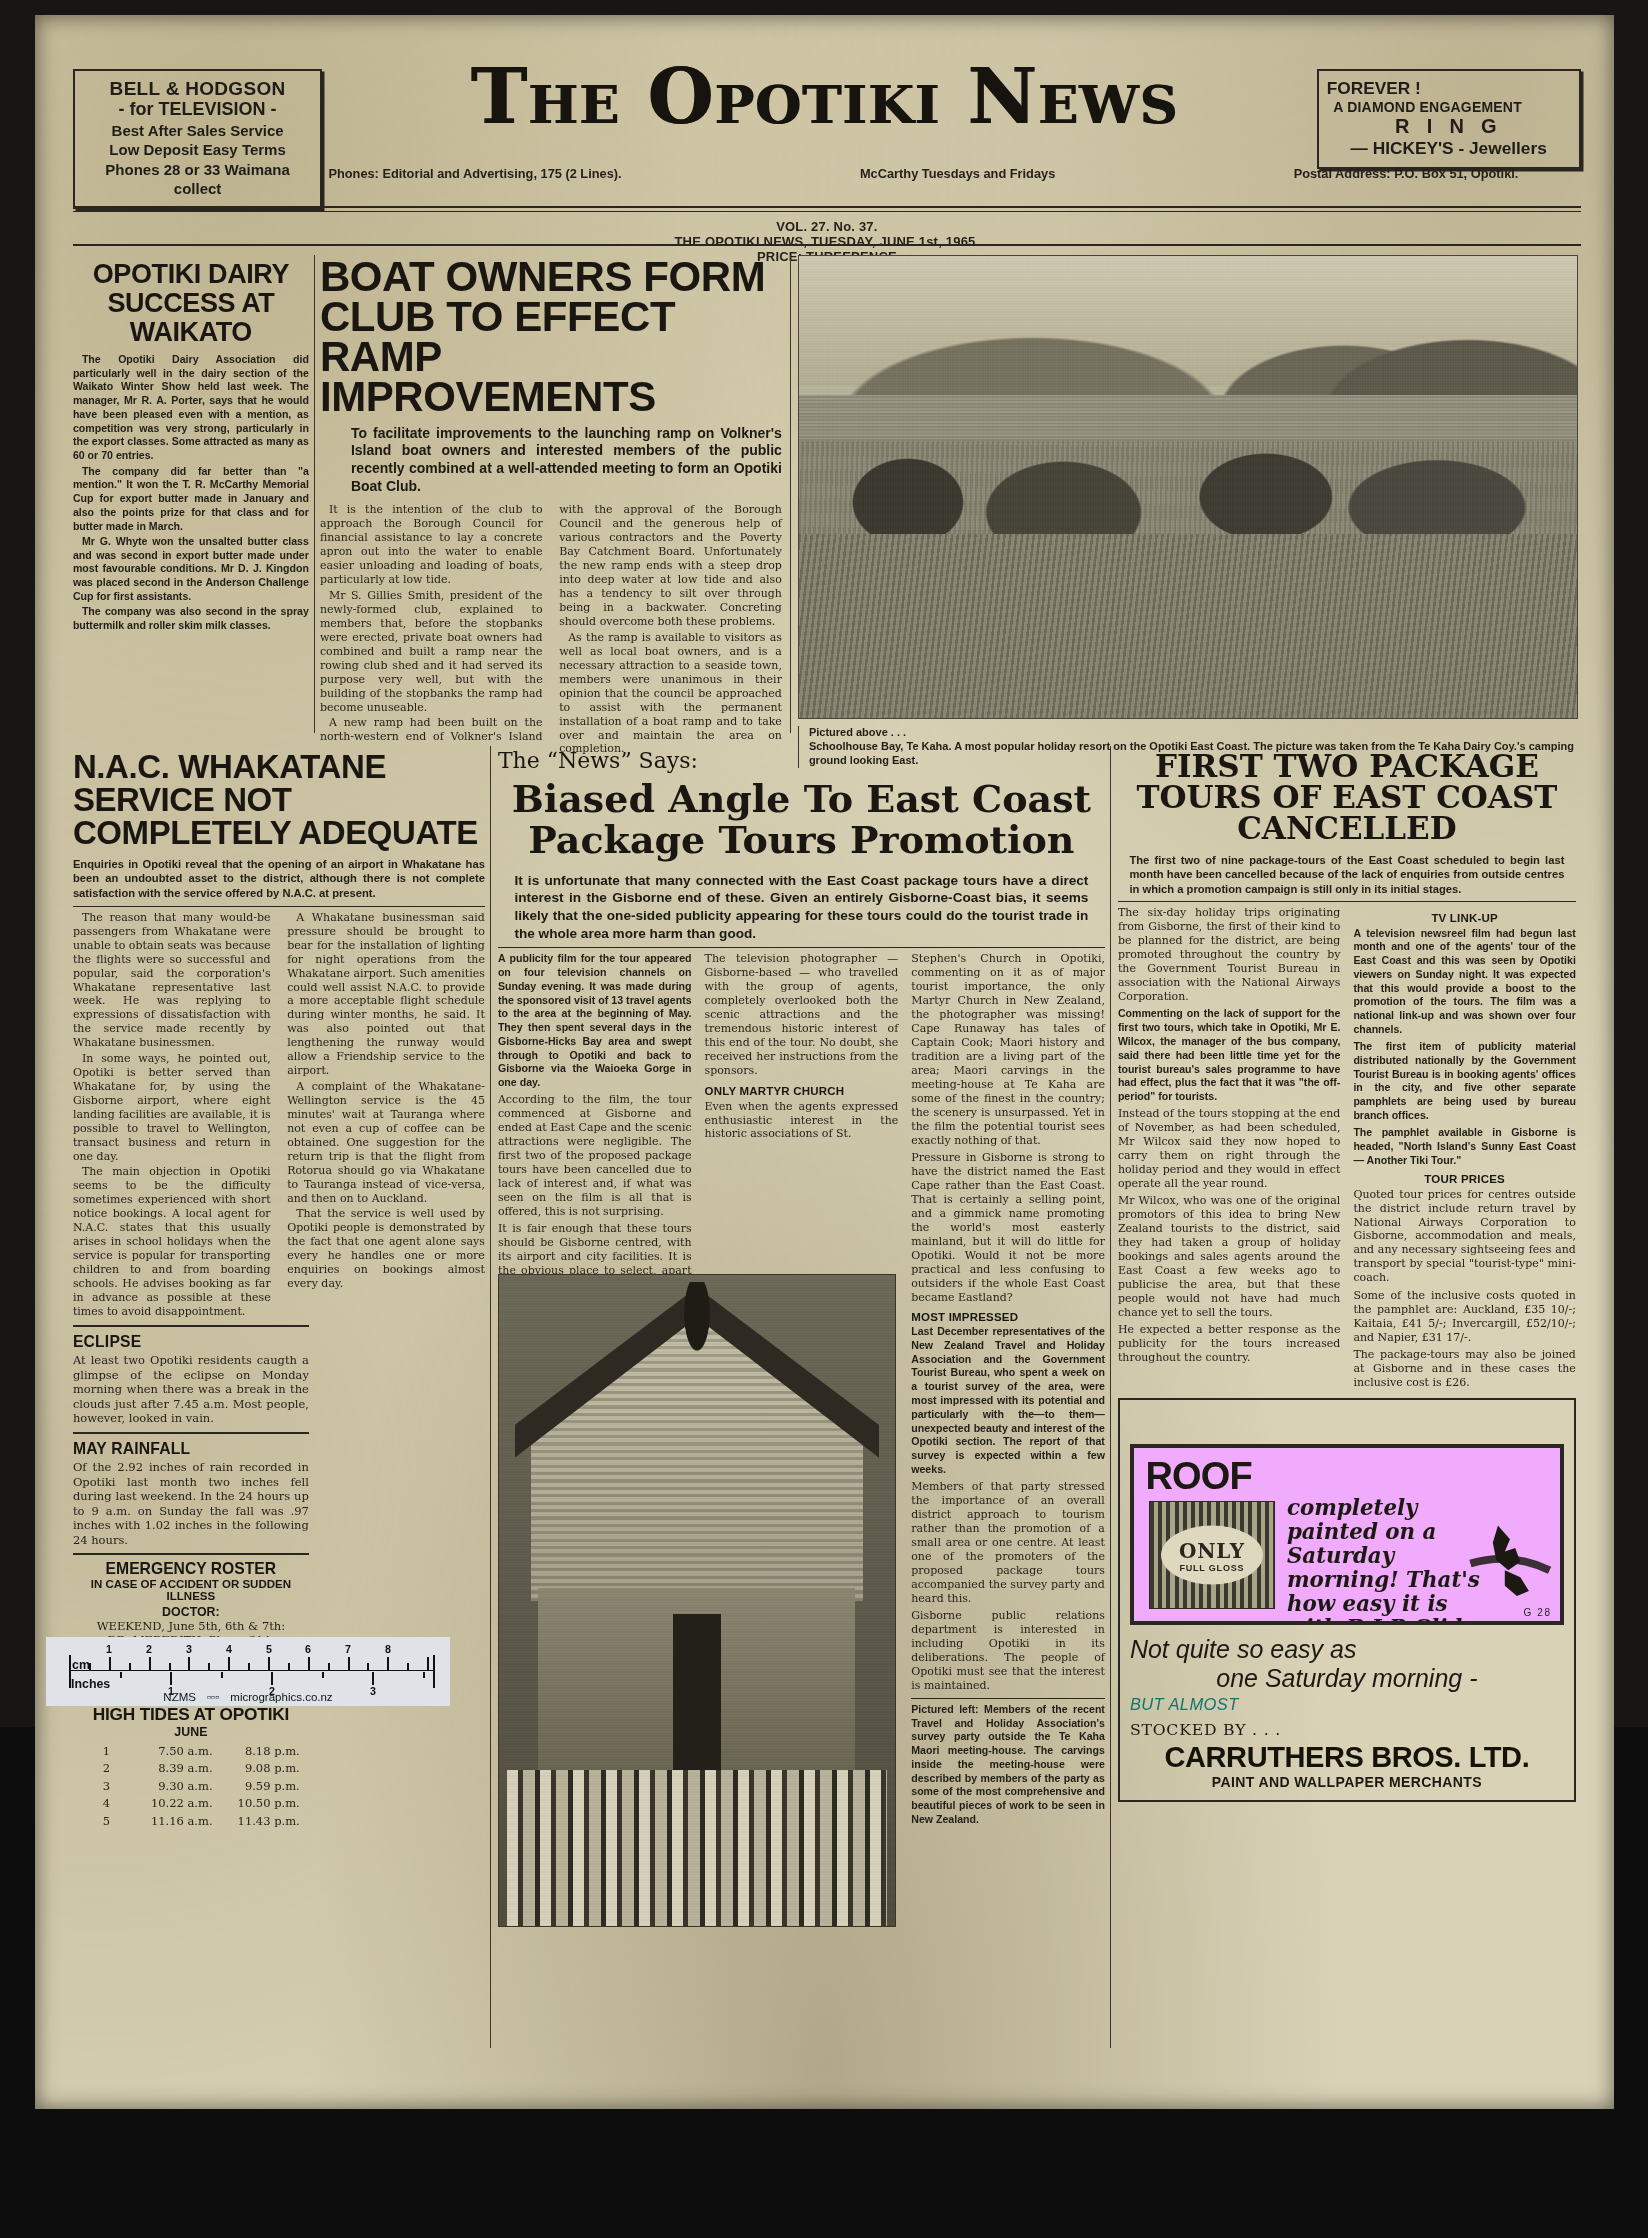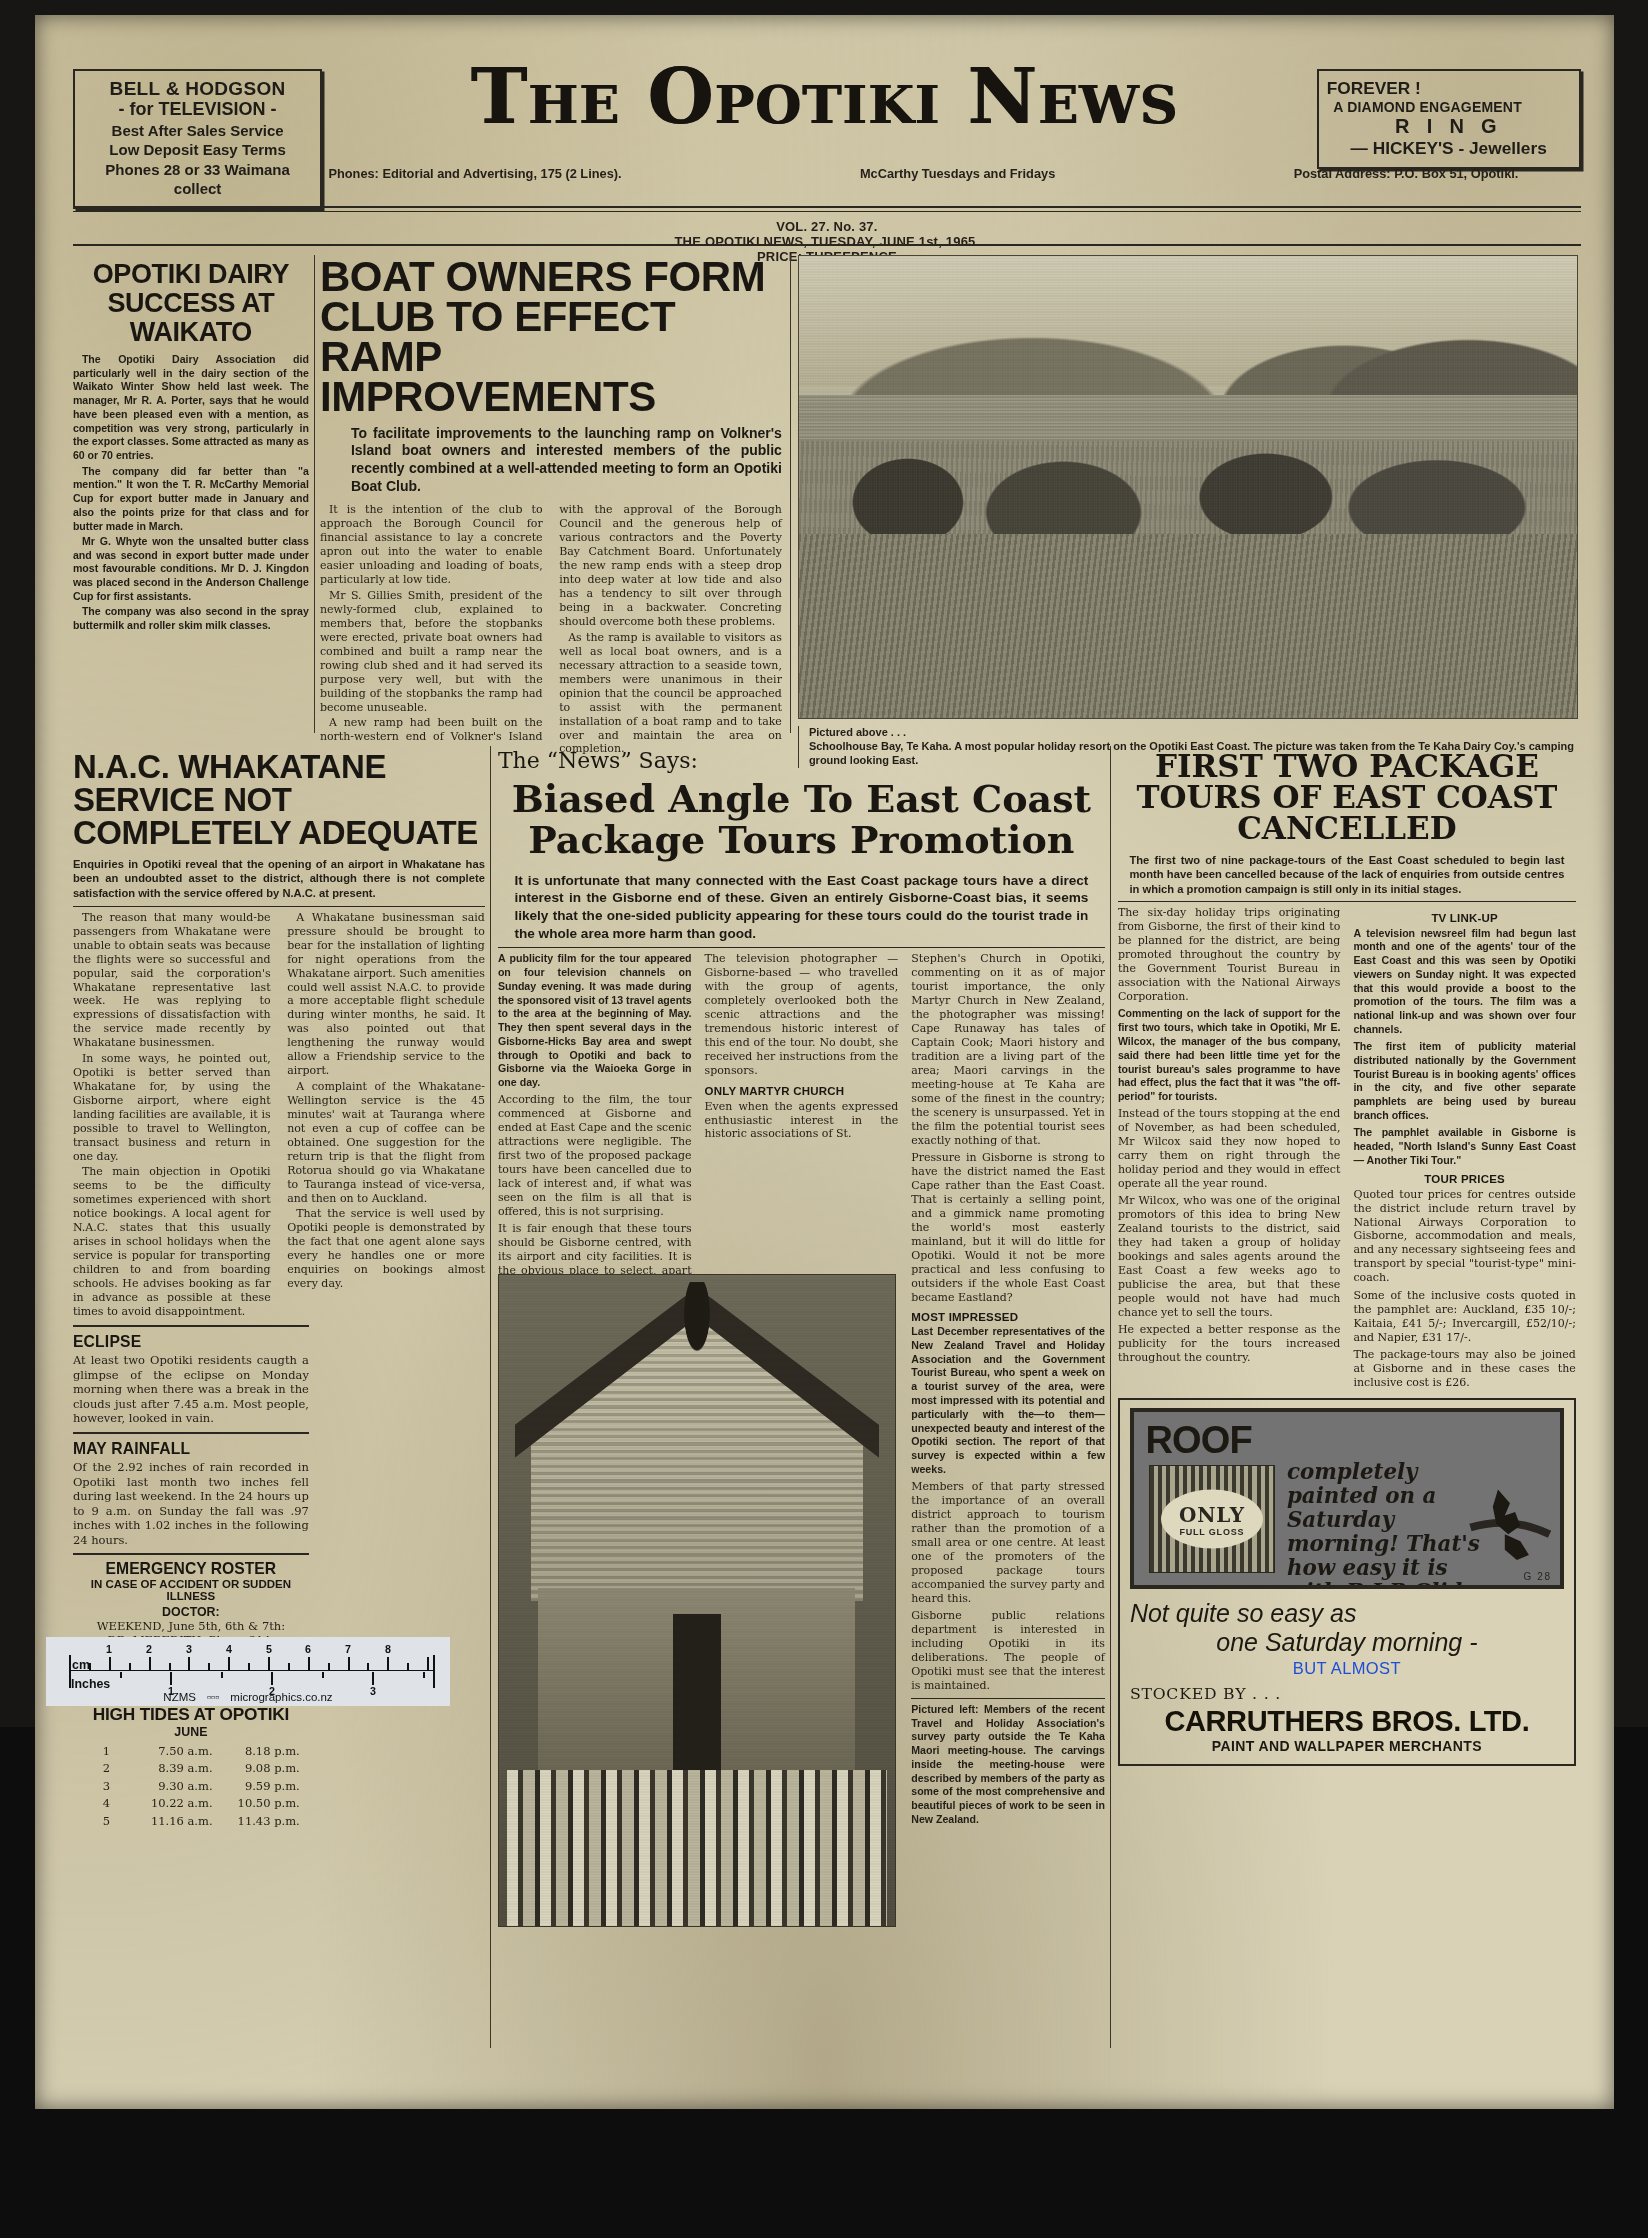--- a/index.html
+++ b/index.html
@@ -150,42 +150,42 @@
       background:linear-gradient(#8d8872,#605c4b);}
   .mh .door{position:absolute;left:44%;width:12%;top:52%;bottom:20%;background:#24211b;}
   .mh .people{position:absolute;left:2%;right:2%;bottom:0;height:24%;
       background:repeating-linear-gradient(90deg,
         #d8d3bc 0 11.5px, #3a362c 11.5px 16.5px, #b9b49b 16.5px 28px, #2e2b23 28px 33px);}
   .mh .grain{position:absolute;inset:0;opacity:.3;
       background-image:repeating-linear-gradient(0deg,rgba(0,0,0,.14) 0 0.8px,transparent 0.8px 1.6px);}
 
   
   .roofad{border:2.5px solid #2a2620;padding:8.2px 10px 10px;margin-top:8.2px;}
-  .roof-pic{position:relative;height:173px;background:#737373;border:4.1px solid #2a2620;overflow:hidden;}
+  .roof-pic{position:relative;height:173px;background:#f0abfc;border:4.1px solid #2a2620;overflow:hidden;margin-top:36px;}
   .roof-word{position:absolute;left:11.5px;top:6.6px;font-weight:bold;font-size:38px;
              color:#1c1913;letter-spacing:-0.8px;}
   .roof-can{position:absolute;left:15px;top:53px;width:124px;height:106px;
             background:repeating-linear-gradient(90deg,#3b382e 0 4.1px,#a9a48c 4.1px 8.2px);
             border:1.6px solid #2b281f;}
   .roof-oval{position:absolute;left:50%;top:50%;transform:translate(-50%,-50%);
              width:102px;height:59px;border-radius:50%;background:#ded8bf;
              display:flex;flex-direction:column;align-items:center;justify-content:center;}
   .roof-oval .g{font-family:"DejaVu Serif",serif;font-weight:bold;font-size:20px;color:#2a2620;
                 letter-spacing:0.8px;}
   .roof-oval .fg{font-weight:bold;font-size:9px;color:#2a2620;letter-spacing:0.8px;}
   .roof-script{position:absolute;left:153px;top:48px;right:58px;
                font-family:"DejaVu Serif",serif;font-style:italic;font-weight:bold;
                font-size:21.4px;line-height:1.12;color:#1c1913;}
   .roof-nz{position:absolute;right:6.6px;top:69px;width:86px;height:86px;}
   .roof-code{position:absolute;right:8.2px;bottom:3.3px;font-size:10px;color:#2a2620;letter-spacing:1.6px;}
   .roof-t1{font-family:"Liberation Sans",sans-serif;font-style:italic;font-size:25px;
            color:#1c1913;margin-top:10px;}
   .roof-t2{font-family:"Liberation Sans",sans-serif;font-style:italic;font-size:25px;
            color:#1c1913;text-align:center;}
-  .roof-t3{font-size:16.5px;text-align:center;color:#1d4ed8;letter-spacing:0.4px;margin-top:1.6px;}
+  .roof-t3{font-size:16.5px;text-align:left;color:#0f766e;letter-spacing:0.4px;margin-top:1.6px;font-style:italic;}
   .roof-t4{font-family:"DejaVu Serif",serif;font-size:15.7px;color:#1c1913;margin-top:6.6px;letter-spacing:0.8px;}
   .roof-t5{font-weight:bold;font-size:29px;text-align:center;color:#151209;letter-spacing:-0.4px;margin-top:1.6px;}
   .roof-t6{font-weight:bold;font-size:14px;text-align:center;color:#1c1913;letter-spacing:0.4px;}
 
   
   .ruler{position:absolute;left:46px;bottom:21.4px;width:404px;height:69px;background:#dfe3e8;}
   .ruler .lbl{position:absolute;font-weight:bold;font-size:12.4px;color:#111;}
   .ruler .nzms{position:absolute;left:0;right:0;bottom:2.5px;text-align:center;
                font-weight:bold;font-size:11.5px;color:#111;}
   .ruler .nzms span{font-weight:normal;}

